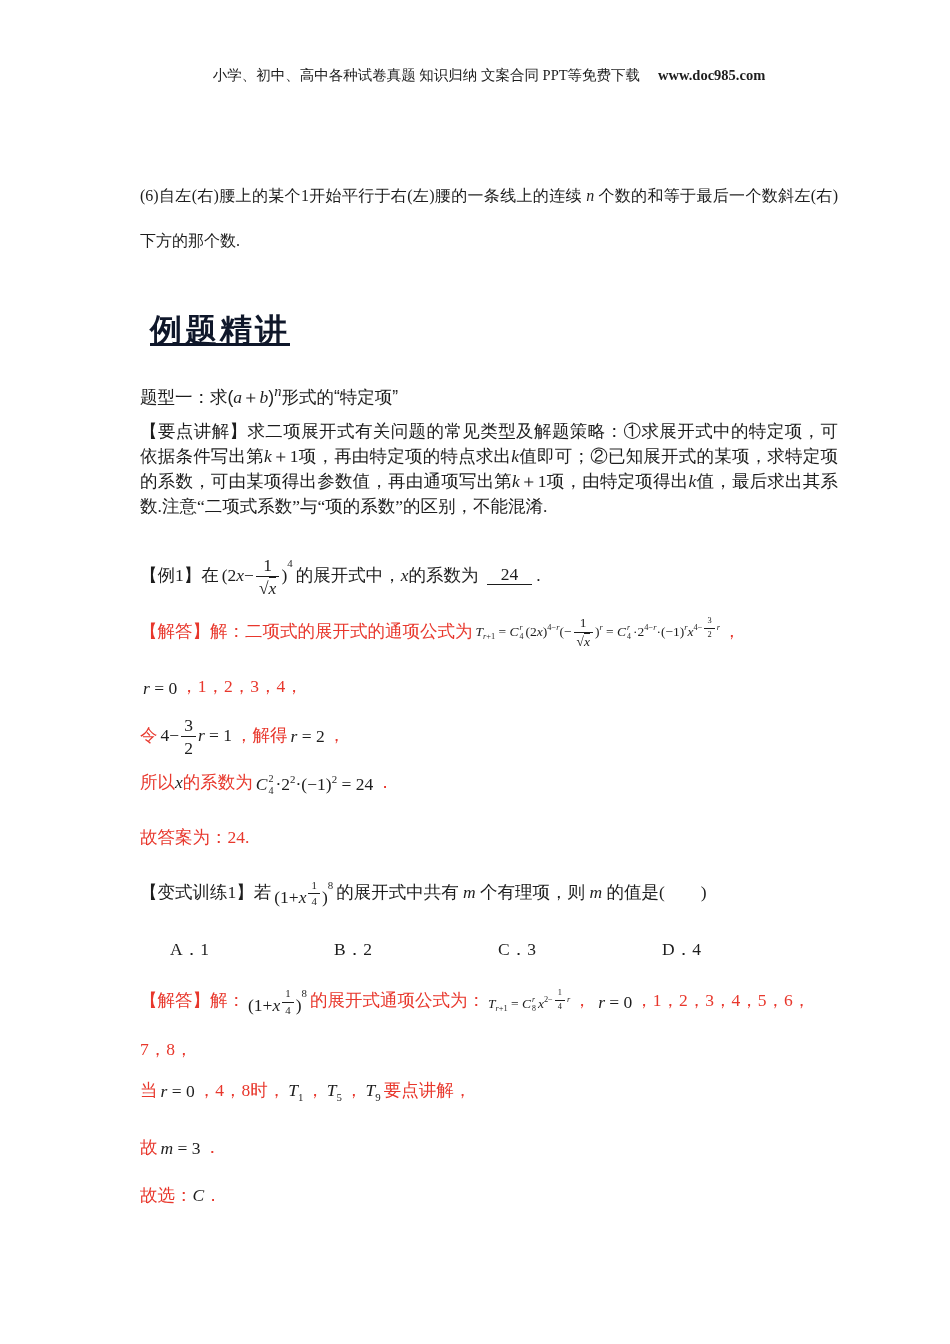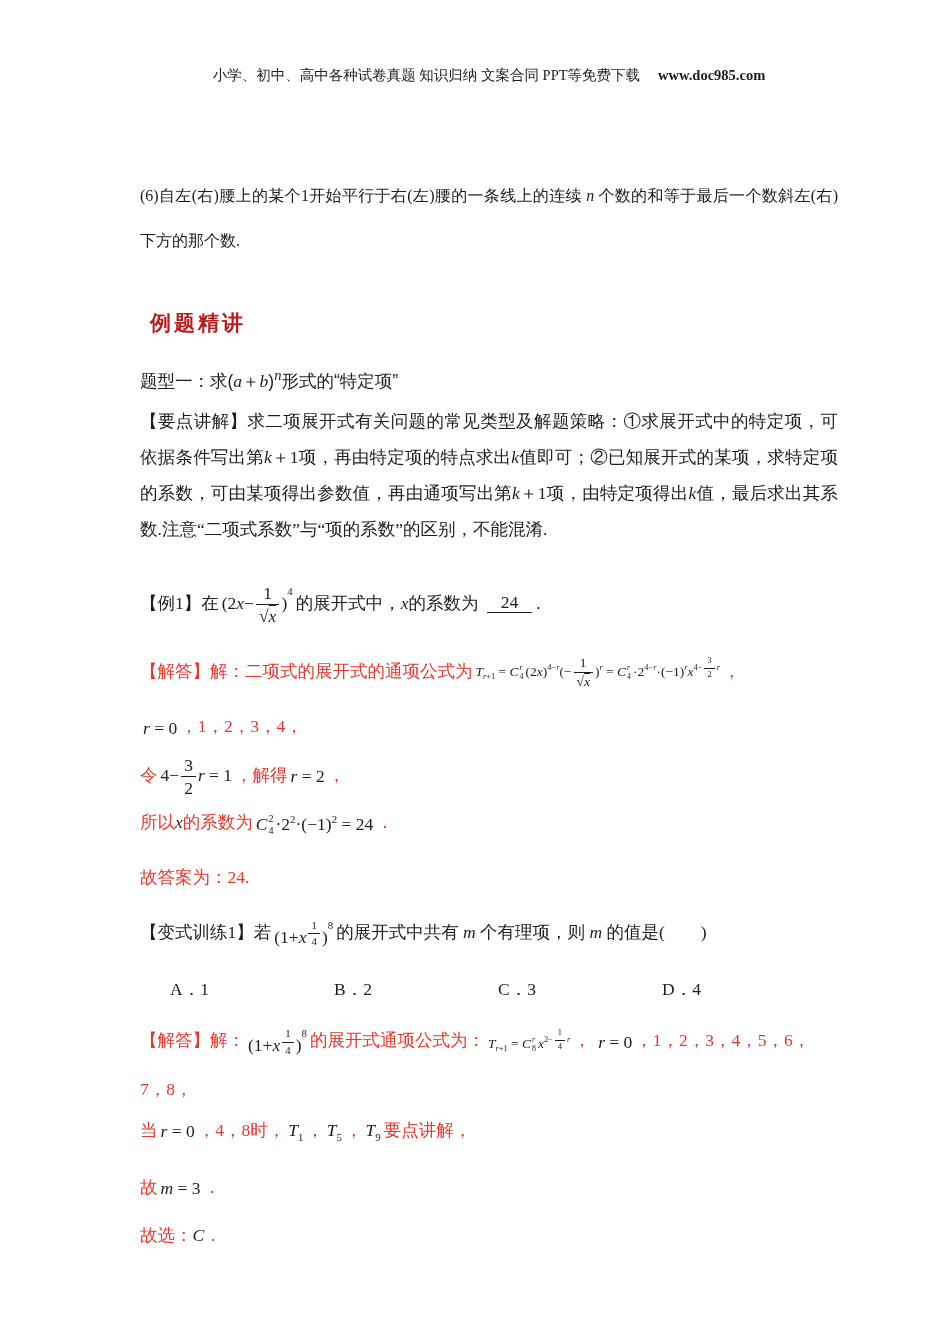--- a/index.html
+++ b/index.html
@@ -5,24 +5,24 @@
   *{box-sizing:border-box;}
   html,body{margin:0;padding:0;background:#ffffff;}
   .page{width:950px;height:1344px;background:#fff;position:relative;overflow:hidden;
         font-family:"Liberation Serif",serif;color:#1d1d1d;}
   .content{padding:0 112px 0 140px;}
   p{margin:0;}
   .doc-header{padding-top:66px;text-align:center;font-size:14.5px;color:#1d1d1d;}
   .hdr-site{font-weight:bold;margin-left:18px;text-align:center;}
   .para6{margin-top:88px;font-size:16px;line-height:45px;text-align:justify;}
   .section-title{margin:46px 0 0 10px;font-family:"Liberation Sans",sans-serif;
-        font-weight:700;font-size:21px;letter-spacing:3px;color:#b91c1c;}
+        font-weight:700;font-size:32px;letter-spacing:3px;color:#0f172a;text-decoration:underline;}
   .topic{margin-top:30px;font-size:17.5px;font-weight:400;
         font-family:"Liberation Sans",sans-serif;}
-  .keypoints{margin-top:10px;font-size:17.5px;line-height:36px;text-align:justify;}
+  .keypoints{margin-top:10px;font-size:17.5px;line-height:25px;text-align:justify;}
   .line{font-size:17.5px;line-height:1.55;}
   .red{color:#e8372c;}
   .mi{font-family:"Liberation Serif",serif;font-style:italic;}
   .m{font-family:"Liberation Serif",serif;white-space:nowrap;margin:0 3px;
      display:inline-block;vertical-align:middle;color:#1d1d1d;}
   .m sup,.m sub{font-size:0.62em;}
   .msm{font-size:13.5px;}
   .hexp{vertical-align:1.3em;font-size:0.6em;}
   .frac{display:inline-block;vertical-align:middle;text-align:center;margin:0 2px;}
   .frac .fn{display:block;padding:0 3px 2px;border-bottom:1px solid currentColor;line-height:1.05;}
@@ -30,21 +30,21 @@
   .rad{border-top:1px solid currentColor;}
   .stk{display:inline-block;vertical-align:-0.45em;font-size:0.58em;line-height:1.2;
        text-align:left;margin:0 2px 0 1px;}
   .stk > *{display:block;}
   .answer{border-bottom:1.4px solid #1d1d1d;padding:0 14px;margin:4px 4px;}
   .gap{display:inline-block;width:36px;}
   .options{display:flex;margin-top:26px;padding-left:30px;font-size:17.5px;}
   .opt{width:164px;}
   .opt:last-child{width:auto;}
   .mt-ex1{margin-top:36px;}
-  .mt-sol1{margin-top:30px;}
+  .mt-sol1{margin-top:18px;}
   .mt-r{margin-top:24px;}
   .mt-ling{margin-top:14px;}
   .mt-suoyi{margin-top:12px;}
   .mt-gda{margin-top:26px;}
   .mt-var{margin-top:26px;}
   .mt-sol2{margin-top:24px;}
   .mt-78{margin-top:16px;}
   .mt-dang{margin-top:14px;}
   .mt-gu{margin-top:28px;}
   .mt-gx{margin-top:20px;}

